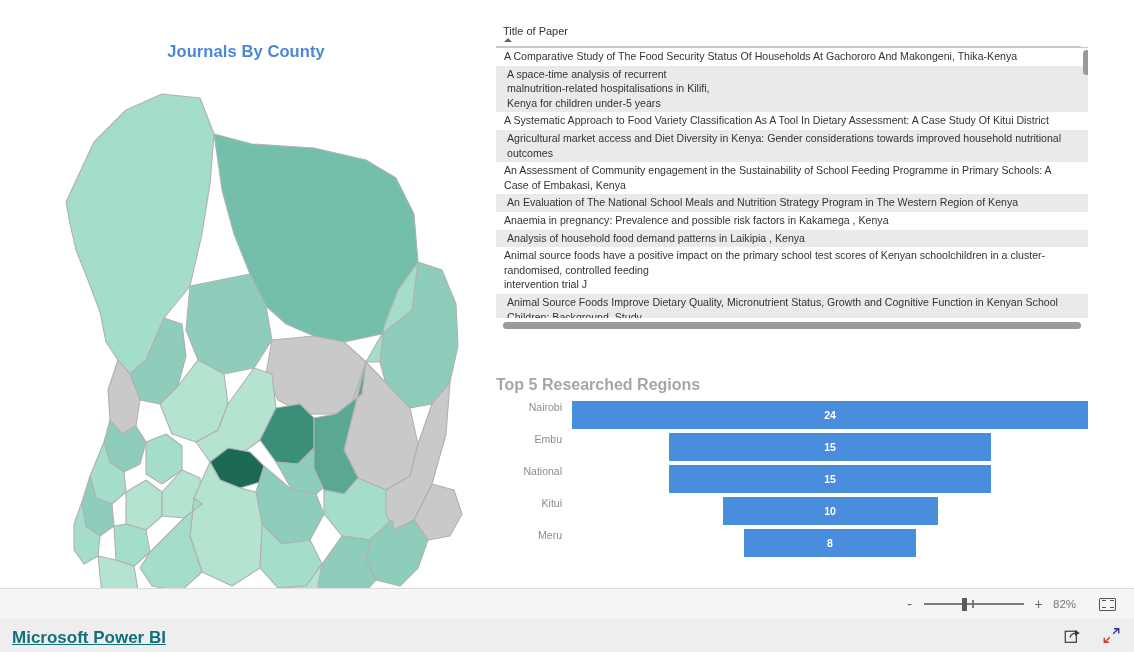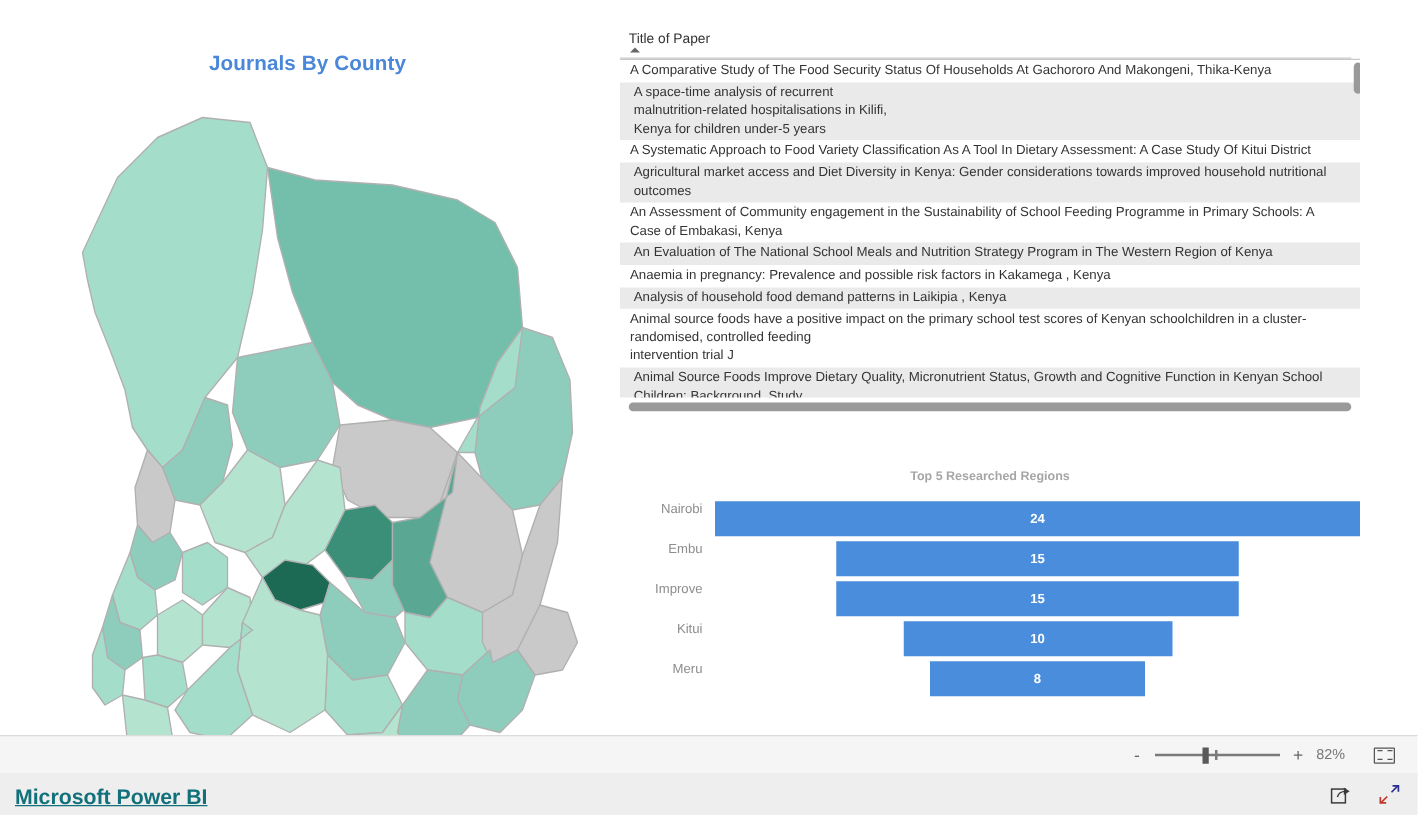--- a/index.html
+++ b/index.html
@@ -137,22 +137,21 @@
     position: absolute;
     left: 496px;
     top: 368px;
     width: 592px;
     height: 200px;
   }
   #bars-title {
     position: absolute;
     left: 0; top: 8px;
     width: 592px;
-    text-align: center;
-    font-size: 10px;
+    font-size: 16px;
     font-weight: bold;
     color: #a6a6a6;
   }
   #bars-rows {
     position: absolute;
     left: 0;
     top: 33px;
     width: 592px;
   }
   .bar-row {
@@ -411,21 +410,21 @@
       </div>
       <div class="bar-row">
         <div class="bar-cat">Embu</div>
         <div class="bar-track">
           <div class="bar-fill" style="left:18.75%;width:62.5%;">
             <span class="bar-val">15</span>
           </div>
         </div>
       </div>
       <div class="bar-row">
-        <div class="bar-cat">Improve</div>
+        <div class="bar-cat">National</div>
         <div class="bar-track">
           <div class="bar-fill" style="left:18.75%;width:62.5%;">
             <span class="bar-val">15</span>
           </div>
         </div>
       </div>
       <div class="bar-row">
         <div class="bar-cat">Kitui</div>
         <div class="bar-track">
           <div class="bar-fill" style="left:29.17%;width:41.67%;">

